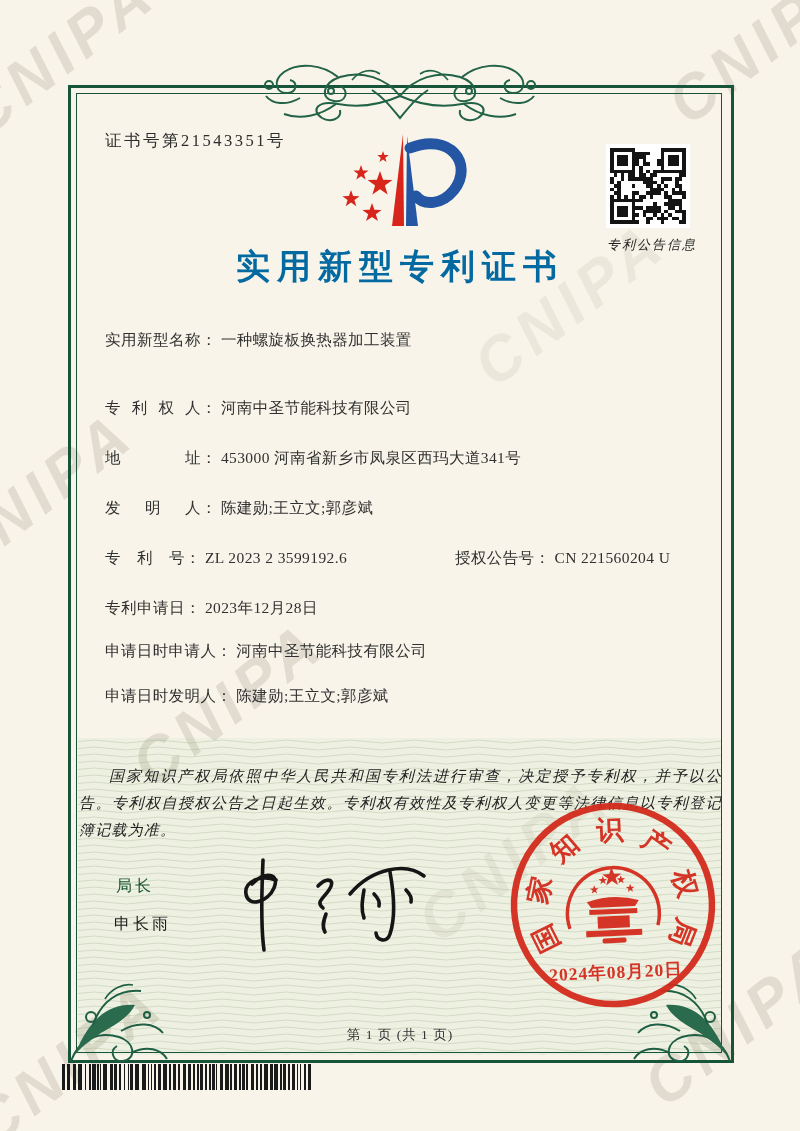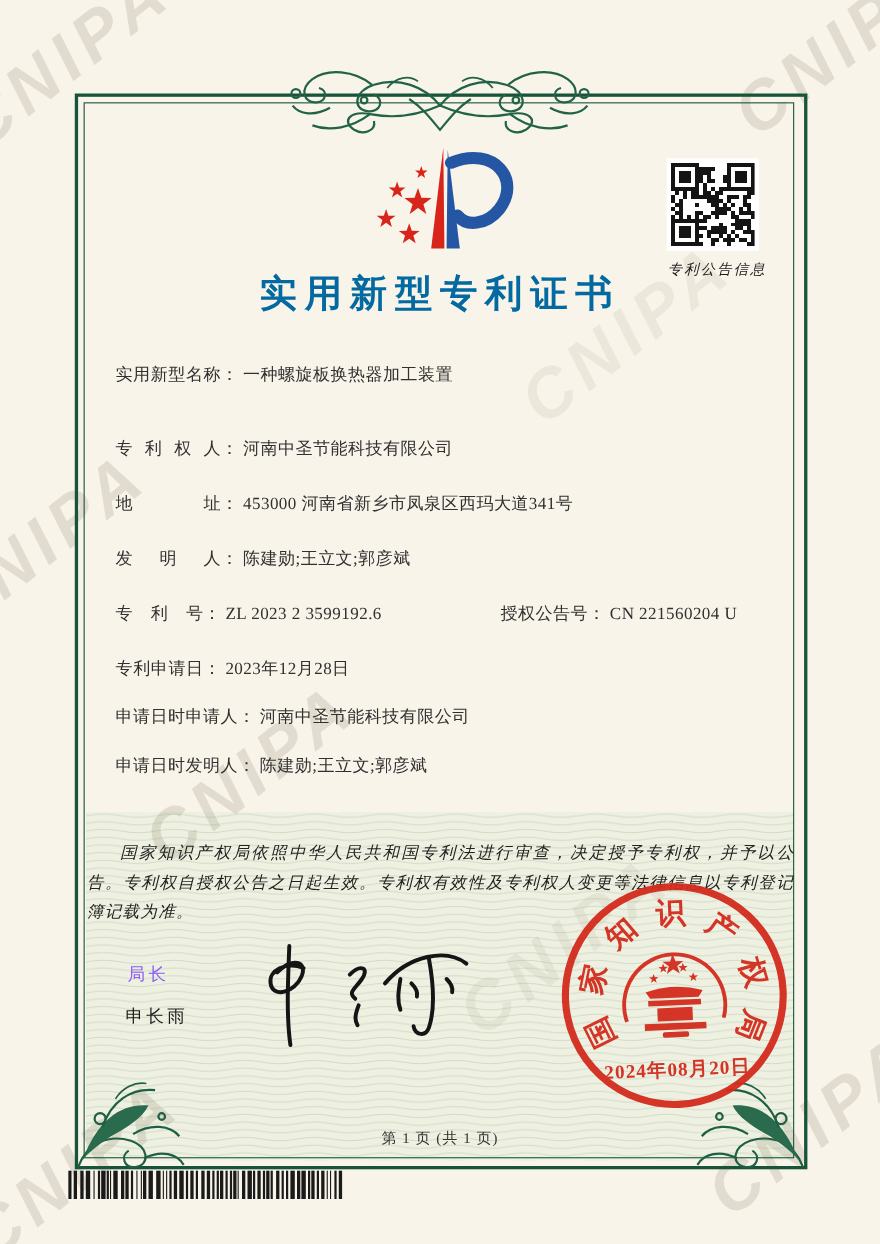--- a/index.html
+++ b/index.html
@@ -44,21 +44,21 @@
   .jl{display:inline-block;width:96px;text-align:justify;text-align-last:justify;}
   .jl5{display:inline-block;width:80px;text-align:justify;text-align-last:justify;}
   .colon{margin-right:4px;}
   .rcol{position:absolute;left:350px;top:0;}
   
   .body-par{position:absolute;left:79px;right:78px;top:763px;z-index:3;
             font-size:15px;font-style:italic;line-height:27px;letter-spacing:1.2px;
             text-indent:2em;text-align:justify;color:#222;}
   
   .sig-title{position:absolute;left:116px;top:876px;z-index:4;font-family:"Liberation Sans",sans-serif;
-             font-size:16px;letter-spacing:3px;color:#8b5cf6;}
+             font-size:16px;letter-spacing:3px;color:#14532d;}
   .sig-name{position:absolute;left:114px;top:914px;z-index:4;font-family:"Liberation Sans",sans-serif;
             font-size:16px;letter-spacing:3px;color:#1c1c1c;}
   .sig-hand{position:absolute;left:222px;top:842px;z-index:4;}
   
   .seal{position:absolute;left:503px;top:795px;z-index:5;transform:rotate(-2.5deg);opacity:.95;}
   
   .footer{position:absolute;left:0;right:0;top:1026px;text-align:center;z-index:3;
           font-size:13.5px;letter-spacing:1px;color:#333;}
   
   .barcode{position:absolute;left:62px;top:1064px;width:252px;height:26px;z-index:3;
@@ -115,20 +115,21 @@
         <path d="M34,-62 C40,-72 52,-78 62,-76" stroke-width="1.6"></path>
       </g>
     </defs>
     <use href="#half-scroll"></use>
     <use href="#half-scroll" transform="translate(800,0) scale(-1,1)"></use>
     <path d="M372,90 C384,98 390,106 400,118 C410,106 416,98 428,90" fill="none" stroke="#226247" stroke-width="2"></path>
     <use href="#corner-flourish" transform="translate(71,1061)"></use>
     <use href="#corner-flourish" transform="translate(730,1061) scale(-1,1)"></use>
   </svg>
 
+  <div class="cert-no">证书号第21543351号</div>
 
   <svg class="logo" width="150" height="108" viewBox="0 0 150 108">
     <g id="logo-stars" fill="#d8251c">
         <polygon points="49.0,25.0 50.4,29.1 54.7,29.1 51.3,31.7 52.5,35.9 49.0,33.4 45.5,35.9 46.7,31.7 43.3,29.1 47.6,29.1" fill="#d8251c"></polygon>
         <polygon points="27.0,39.0 28.9,44.4 34.6,44.5 30.0,48.0 31.7,53.5 27.0,50.2 22.3,53.5 24.0,48.0 19.4,44.5 25.1,44.4" fill="#d8251c"></polygon>
         <polygon points="46.0,45.0 49.1,53.8 58.4,54.0 50.9,59.6 53.6,68.5 46.0,63.2 38.4,68.5 41.1,59.6 33.6,54.0 42.9,53.8" fill="#d8251c"></polygon>
         <polygon points="17.0,64.0 19.1,70.1 25.6,70.2 20.4,74.1 22.3,80.3 17.0,76.6 11.7,80.3 13.6,74.1 8.4,70.2 14.9,70.1" fill="#d8251c"></polygon>
         <polygon points="38.0,77.0 40.4,83.8 47.5,83.9 41.8,88.2 43.9,95.1 38.0,91.0 32.1,95.1 34.2,88.2 28.5,83.9 35.6,83.8" fill="#d8251c"></polygon>
       </g>
     <polygon points="69,8 58,100 70,100" fill="#d8251c"></polygon>

